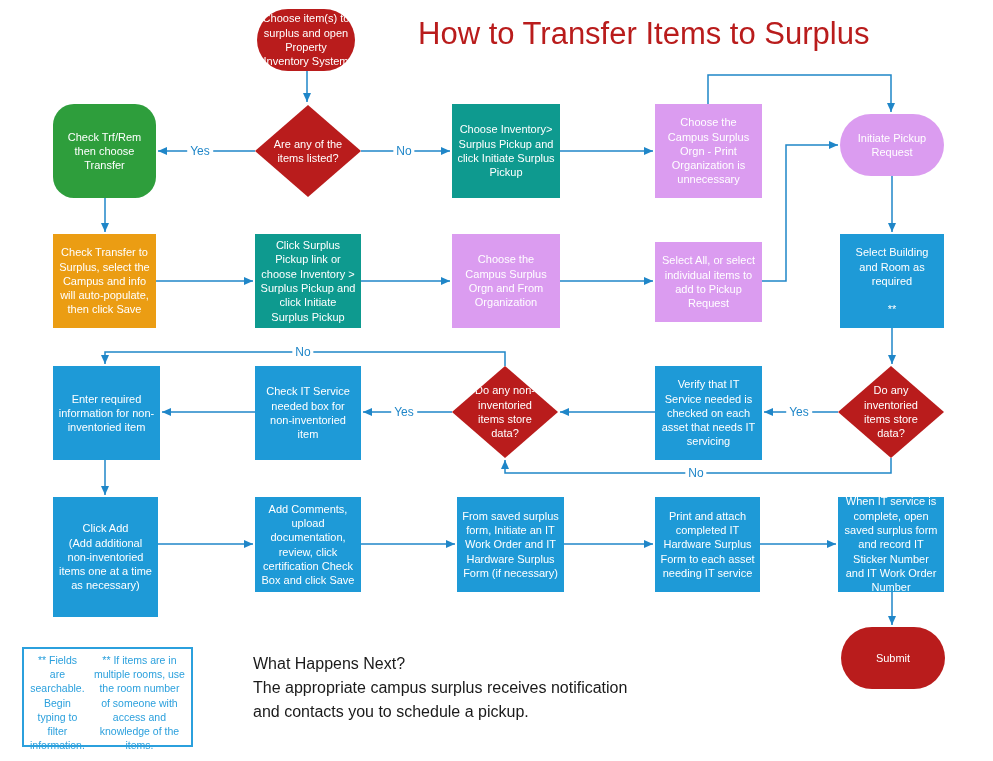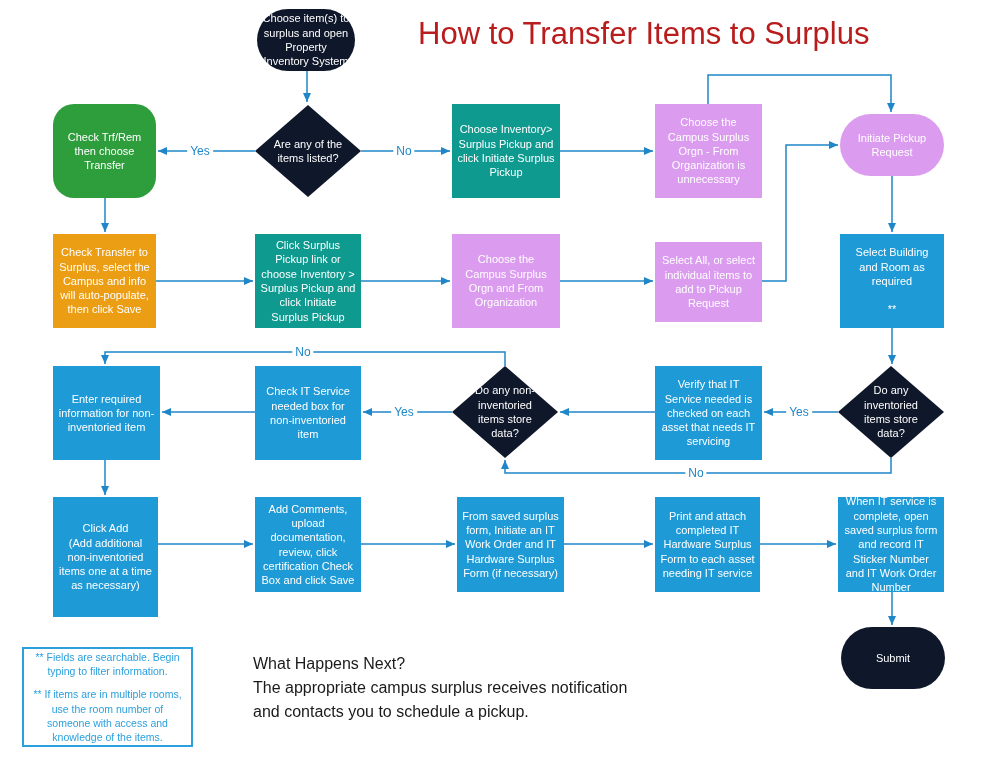--- a/index.html
+++ b/index.html
@@ -7,31 +7,31 @@
           font-family:"Liberation Sans",sans-serif;}
   .title{position:absolute;left:418px;top:16px;font-size:31px;color:#b91c1c;white-space:nowrap;}
   .connectors{position:absolute;left:0;top:0;z-index:1;}
   .edge{fill:none;stroke:#1f86c8;stroke-width:1.5;}
   .node{position:absolute;display:flex;align-items:center;justify-content:center;
         text-align:center;color:#ffffff;font-size:11px;line-height:1.3;box-sizing:border-box;z-index:2;}
   .node-text{white-space:pre-line;padding:3px 5px;}
   .stadium{border-radius:32px;}
   .diamond{clip-path:polygon(50% 0,100% 50%,50% 100%,0 50%);}
   .diamond .node-text{padding:0 12px;}
-  .c-pink{background:#0f172a;}
+  .c-pink{background:#b91c1c;}
   .c-green{background:#2e9e3c;border-radius:21px;}
   .c-teal{background:#0e9a8f;}
   .c-orange{background:#eb9d13;}
   .c-purple{background:#db9cf0;}
   .c-blue{background:#1e9ad7;}
   .edge-label{position:absolute;z-index:3;background:#ffffff;color:#1f86c8;font-size:12px;
               padding:0 3px;transform:translate(-50%,-50%);}
   .note-box{position:absolute;left:22px;top:647px;width:171px;height:100px;border:2px solid #2ba0dd;
             color:#2ba0dd;font-size:10.5px;line-height:1.35;text-align:center;display:flex;
-            flex-direction:column;justify-content:center;gap:9px;padding:4px 6px;box-sizing:border-box;z-index:2;}
+            flex-direction:row;justify-content:center;gap:9px;padding:4px 6px;box-sizing:border-box;z-index:2;}
   .what-next{position:absolute;left:253px;top:652px;font-size:16px;color:#1a1a1a;line-height:1.5;z-index:2;}
 </style>
 </head>
 <body>
 
 <div class="canvas">
 
   <div class="title">How to Transfer Items to Surplus</div>
 
   <svg class="connectors" width="993" height="761">
@@ -76,21 +76,21 @@
 
   <div class="node diamond c-pink" style="left:255px;top:105px;width:106px;height:92px">
     <span class="node-text">Are any of the items listed?</span>
   </div>
 
   <div class="node rect c-teal" style="left:452px;top:104px;width:108px;height:94px">
     <span class="node-text">Choose Inventory&gt; Surplus Pickup and click Initiate Surplus Pickup</span>
   </div>
 
   <div class="node rect c-purple" style="left:655px;top:104px;width:107px;height:94px">
-    <span class="node-text">Choose the Campus Surplus Orgn - From Organization is unnecessary</span>
+    <span class="node-text">Choose the Campus Surplus Orgn - Print Organization is unnecessary</span>
   </div>
 
   <div class="node stadium c-purple" style="left:840px;top:114px;width:104px;height:62px">
     <span class="node-text">Initiate Pickup Request</span>
   </div>
 
   <div class="node rect c-orange" style="left:53px;top:234px;width:103px;height:94px">
     <span class="node-text">Check Transfer to Surplus, select the Campus and info will auto-populate, then click Save</span>
   </div>
 

